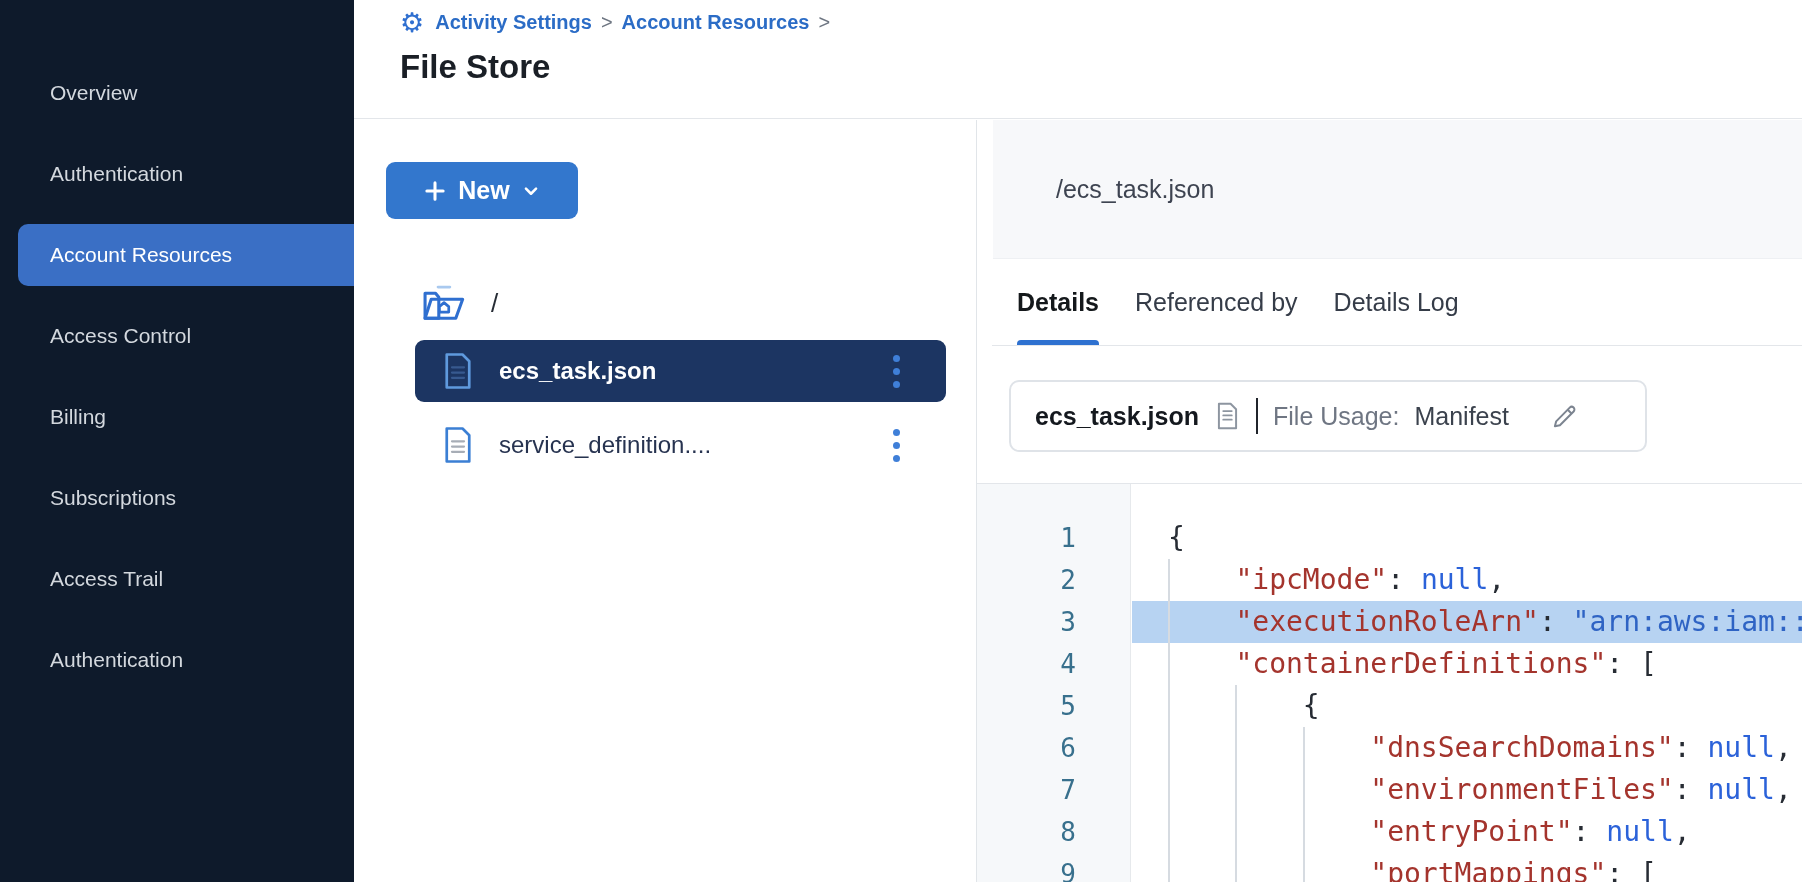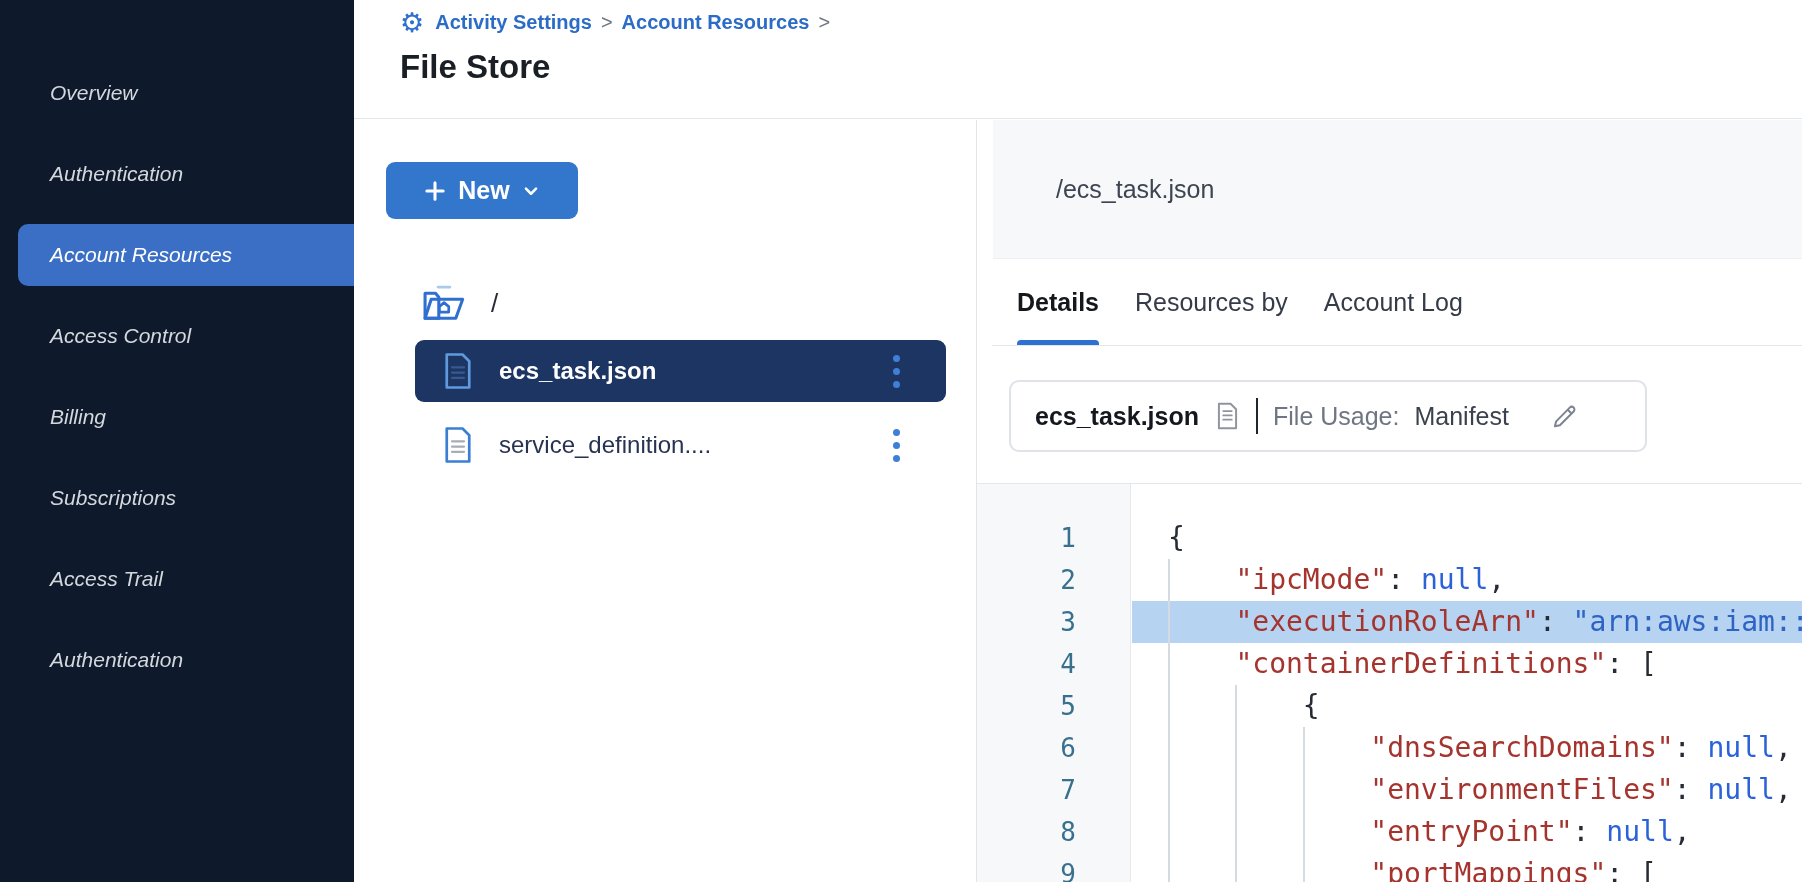--- a/index.html
+++ b/index.html
@@ -5,21 +5,21 @@
   * { margin:0; padding:0; box-sizing:border-box; }
   html,body { width:1802px; height:882px; }
   body { position:relative; overflow:hidden; background:#fff;
          font-family:"Liberation Sans", sans-serif; }
 
   
   .sidebar { position:absolute; left:0; top:0; width:354px; height:882px;
              background:#0e1a2b; }
   .sidebar ul { list-style:none; padding-top:62px; }
   .sidebar li { height:62px; margin-bottom:19px; display:flex; align-items:center;
-                padding-left:50px; font-size:21px; color:#d3d8de; cursor:pointer;font-style:italic; }
+                padding-left:50px; font-size:21px; color:#d3d8de; cursor:pointer; }
   .sidebar li.active { background:#3a6fc5; margin-left:18px; padding-left:32px;
                        border-radius:10px 0 0 10px; color:#fff; font-weight:500; }
 
   
   .header { position:absolute; left:354px; top:0; width:1448px; height:119px;
             background:#fff; border-bottom:1px solid #e3e6ea; }
   .breadcrumb { position:absolute; left:46px; top:9px; display:flex;
                 align-items:center; gap:9px; font-size:20px; font-weight:700; }
   .crumb-gear { font-family:"DejaVu Sans", sans-serif; font-size:27px;
                 color:#2f6fd0; line-height:1; margin-right:2px; }
@@ -190,22 +190,22 @@
     </div>
 </section>
 
 <section class="detail">
   <div class="path-strip">
     <span>/ecs_task.json</span>
   </div>
 
   <div class="tabs" id="tabs">
       <div class="tab active">Details</div>
-      <div class="tab">Resources by</div>
-      <div class="tab">Account Log</div>
+      <div class="tab">Referenced by</div>
+      <div class="tab">Details Log</div>
     </div>
 
   <div class="infobox">
     <span class="iname">ecs_task.json</span>
     <svg width="27" height="30" viewBox="0 0 22 24" fill="none" stroke="#8d95a0">
       <path d="M4 2 H13.5 L18 6.5 V22 H4 Z" stroke-width="1.6" stroke-linejoin="round"></path>
       <path d="M7.5 8h7M7.5 11.5h7M7.5 15h7" stroke-width="1.4" stroke-linecap="round"></path>
     </svg>
     <span class="vdiv"></span>
     <span class="usage-label">File Usage:</span>

